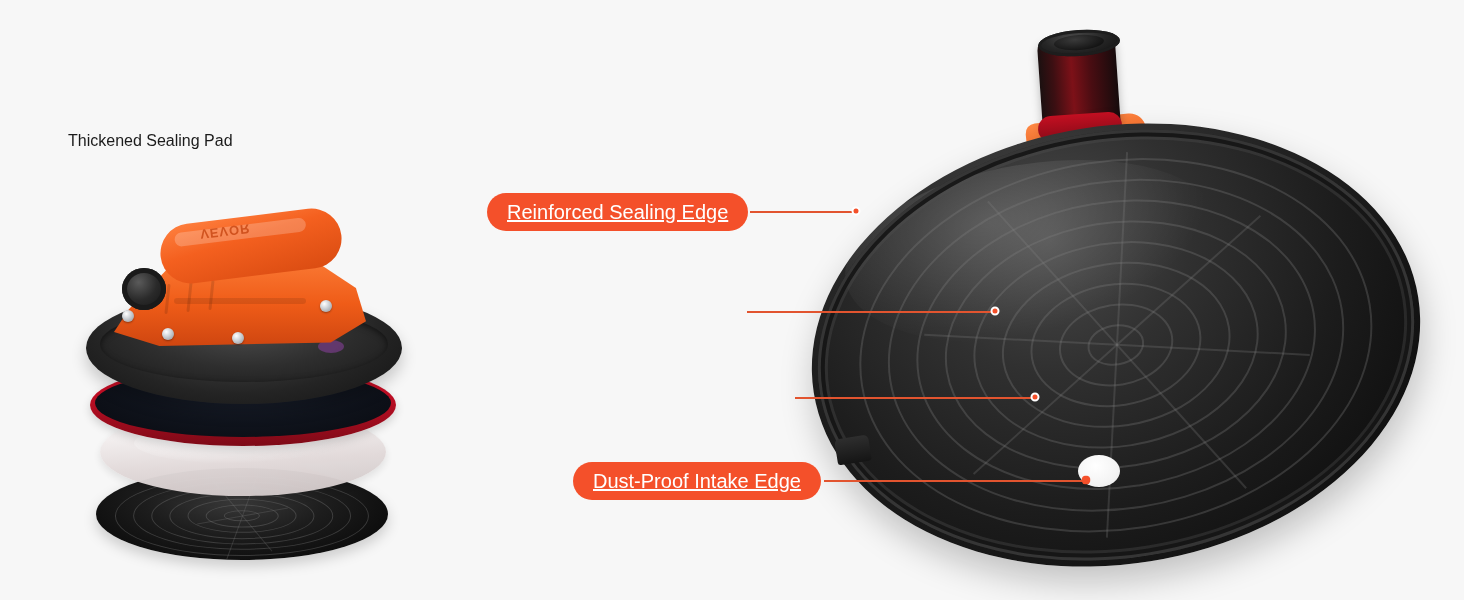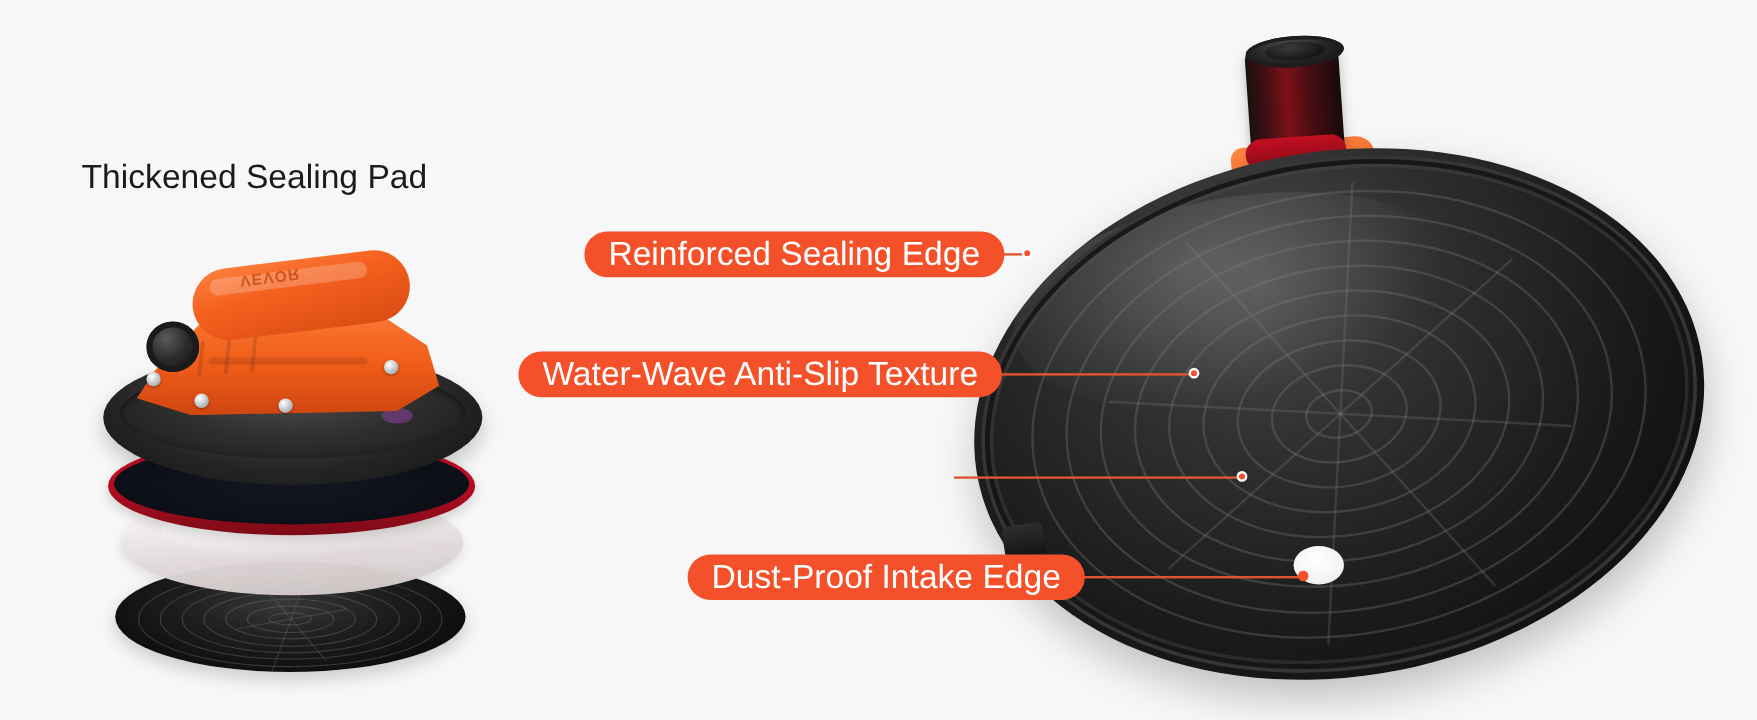--- a/index.html
+++ b/index.html
@@ -13,31 +13,32 @@
   .stage { position:absolute; inset:0; }
 
   
   .title {
     position:absolute; left:66px; top:66px;
     font-size:45px; font-weight:bold; letter-spacing:-0.8px;
     color:#f4502a; white-space:nowrap;
   }
   .subtitle {
     position:absolute; left:68px; top:132px;
-    font-size:28px; font-weight:normal; color:#1b1b1b;
+    font-size:16px; font-weight:normal; color:#1b1b1b;
     white-space:nowrap;
   }
 
   
   .pill {
     position:absolute; height:38px;
     background:#f4502a; border-radius:19px;
     display:flex; align-items:center; justify-content:center;
-    color:#ffffff; font-size:28px; white-space:nowrap;
+    color:#ffffff; font-size:20px; white-space:nowrap;
     padding:0 20px;
+    text-decoration:underline;
   }
   .connector {
     position:absolute; height:2px; background:#e2542f;
   }
   .anchor-dot {
     position:absolute; width:9px; height:9px; border-radius:50%;
     background:#f4502a; border:2px solid #ffffff;
     transform:translate(-50%,-50%);
   }
   .anchor-dot.plain { border-color:transparent; background:#f4502a; }
@@ -318,22 +319,19 @@
   <div class="connector" style="left:795px; top:397px; width:240px;"></div>
   <div class="anchor-dot" style="left:1035px; top:397px;"></div>
 
   <div class="connector" style="left:824px; top:480px; width:262px;"></div>
   <div class="anchor-dot plain" style="left:1086px; top:480px;"></div>
 
   <div class="pill" style="left:487px; top:193px;">
     <span>Reinforced Sealing Edge</span>
   </div>
 
-  <div class="pill" style="left:432px; top:293px;">
-    <span>Water-Wave Anti-Slip Texture</span>
-  </div>
 
 
   <div class="pill" style="left:573px; top:462px;">
     <span>Dust-Proof Intake Edge</span>
   </div>
 
 </div>
 
 </body></html>

